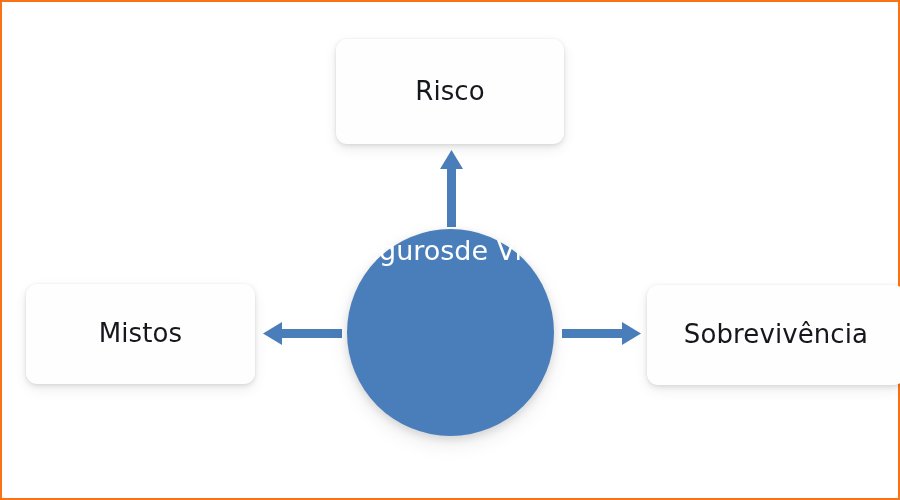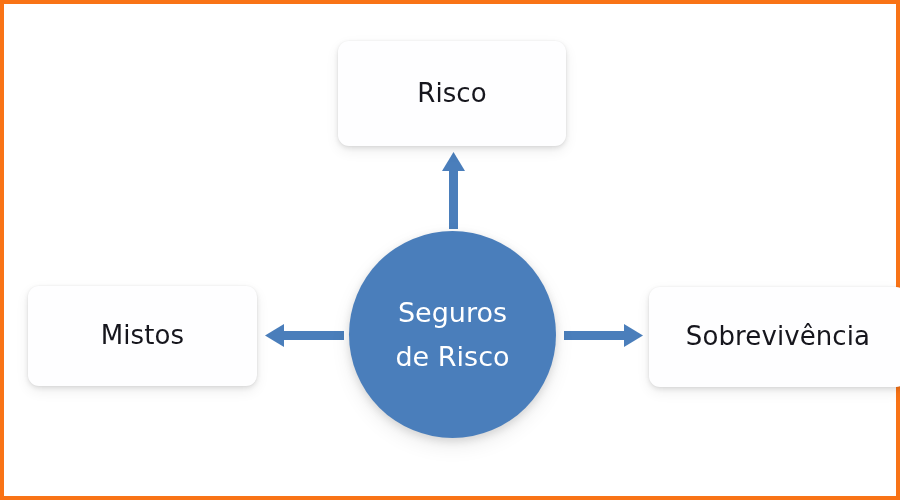--- a/index.html
+++ b/index.html
@@ -13,21 +13,21 @@
     font-family: "DejaVu Sans", sans-serif;
     overflow: hidden;
   }
 
   #canvas {
     position: relative;
     width: 900px;
     height: 500px;
     background: #ffffff;
     box-sizing: border-box;
-    border: 4px solid #f97316;
+    border: 2px solid #f97316;
   }
 
   
   .node-box {
     position: absolute;
     background: #fefeff;
     border-radius: 11px;
     box-shadow: 0 2px 5px rgba(0,0,0,0.10),
                 0 5px 14px rgba(0,0,0,0.07),
                 0 0 0 1px rgba(0,0,0,0.015);
@@ -69,22 +69,22 @@
     position: absolute;
     left: 345px;
     top: 227px;
     width: 207px;
     height: 207px;
     border-radius: 50%;
     background: #4a7ebb;
     box-shadow: 0 3px 8px rgba(0,0,0,0.12),
                 0 8px 20px rgba(0,0,0,0.08);
     display: flex;
-    flex-direction: column;
-    align-items: center;
+    flex-direction: row;
+    align-items: flex-start;
     justify-content: center;
     box-sizing: border-box;
   }
   .center-line {
     color: #ffffff;
     font-size: 27px;
     font-weight: 400;
     line-height: 1.62;
     text-align: center;
     white-space: nowrap;
@@ -130,16 +130,16 @@
   <div class="node-box" id="box-mistos" style="background: rgb(254, 254, 255); justify-content: center;">
     <span class="node-label" style="color: rgb(22, 22, 29);">Mistos</span>
   </div>
 
   <div class="node-box" id="box-sobrevivencia" style="background: rgb(254, 254, 255);">
     <span class="node-label" style="color: rgb(22, 22, 29);">Sobrevivência</span>
   </div>
 
   <div id="center-circle" style="background: rgb(74, 126, 187);">
     <span class="center-line" style="color: rgb(255, 255, 255);">Seguros</span>
-    <span class="center-line" style="color: rgb(255, 255, 255);">de Risco</span>
+    <span class="center-line" style="color: rgb(255, 255, 255);">de Vida</span>
   </div>
 
 </div>
 
 </body></html>

